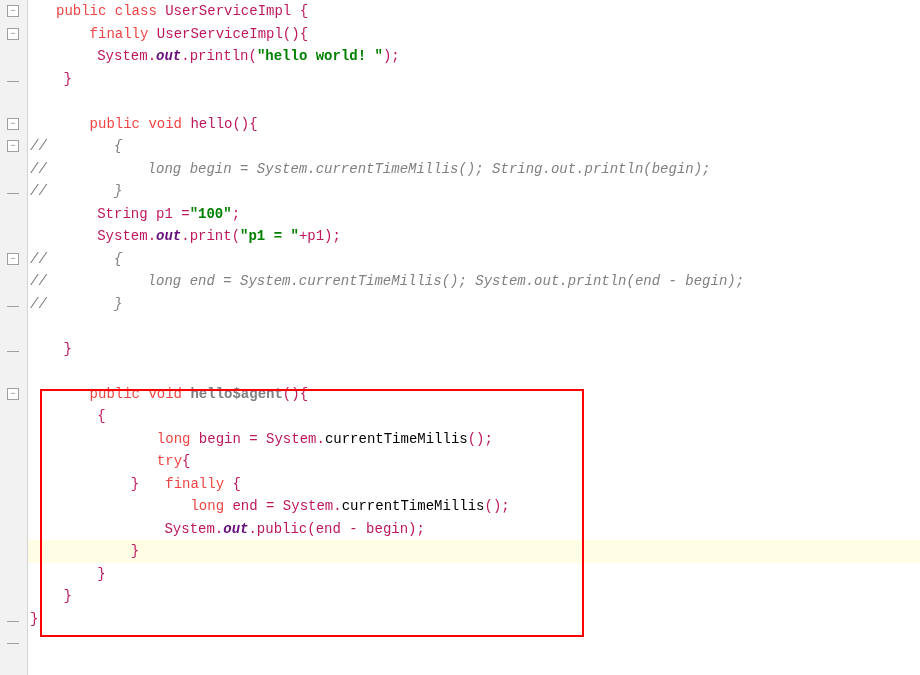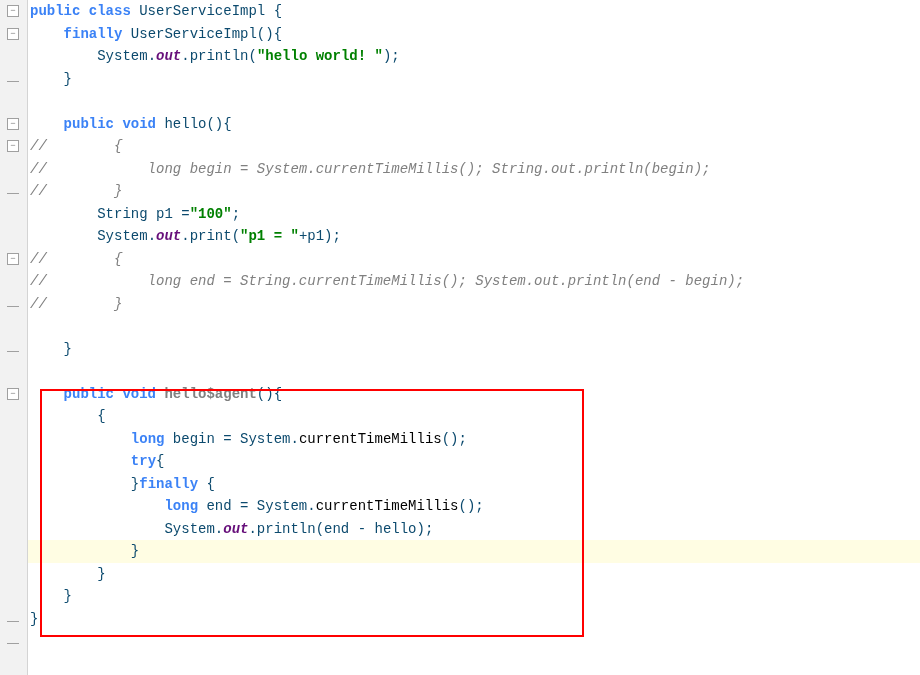--- a/index.html
+++ b/index.html
@@ -41,26 +41,26 @@
   .code-area {
     padding-left: 2px;
     flex: 1;
     position: relative;
     line-height: 22.5px;
   }
   .code-line {
     white-space: pre;
     height: 22.5px;
   }
-  .kw { color: #3b82f6; font-weight: bold; }
+  .kw { color: #ef4444; font-weight: normal; margin-left: 26px; }
   .str { color: #008000; font-weight: bold; }
   .comment { color: #808080; font-style: italic; }
   .field { color: #660e7a; font-style: italic; font-weight: bold; }
   .method-italic { }
-  .normal { color: #0c4a6e; font-family: Liberation Mono, monospace; }
+  .normal { color: #be185d; font-family: Liberation Mono, monospace; }
   .dim { color: #808080; font-weight: bold; }
   .red-box {
     position: absolute;
     border: 2px solid #ff0000;
     pointer-events: none;
   }
   .highlight-line {
     position: absolute;
     left: 0;
     right: 0;
@@ -118,29 +118,29 @@
     <div class="code-line"><span>        </span><span class="normal">System.</span><span class="field">out</span><span class="normal">.println(</span><span class="str">"hello world! "</span><span class="normal">);</span></div>
     <div class="code-line"><span>    </span><span class="normal">}</span></div>
     <div class="code-line"><span></span><span class="normal"></span></div>
     <div class="code-line"><span>    </span><span class="kw">public void </span><span class="normal">hello</span><span class="normal">(){</span></div>
     <div class="code-line"><span></span><span class="comment">//        {</span></div>
     <div class="code-line"><span></span><span class="comment">//            long begin = System.currentTimeMillis(); String.out.println(begin);</span></div>
     <div class="code-line"><span></span><span class="comment">//        }</span></div>
     <div class="code-line"><span>        </span><span class="normal">String p1 =</span><span class="str">"100"</span><span class="normal">;</span></div>
     <div class="code-line"><span>        </span><span class="normal">System.</span><span class="field">out</span><span class="normal">.print(</span><span class="str">"p1 = "</span><span class="normal">+p1);</span></div>
     <div class="code-line"><span></span><span class="comment">//        {</span></div>
-    <div class="code-line"><span></span><span class="comment">//            long end = String.currentTimeMillis(); System.out.println(end - begin);</span></div>
+    <div class="code-line"><span></span><span class="comment">//            long end = System.currentTimeMillis(); System.out.println(end - begin);</span></div>
     <div class="code-line"><span></span><span class="comment">//        }</span></div>
     <div class="code-line"><span></span><span class="normal"></span></div>
     <div class="code-line"><span>    </span><span class="normal">}</span></div>
     <div class="code-line"><span></span><span class="normal"></span></div>
     <div class="code-line"><span>    </span><span class="kw">public void </span><span class="dim">hello$agent</span><span class="normal">(){</span></div>
     <div class="code-line"><span>        </span><span class="normal">{</span></div>
     <div class="code-line"><span>            </span><span class="kw">long </span><span class="normal">begin = System.</span><span class="method-italic">currentTimeMillis</span><span class="normal">();</span></div>
     <div class="code-line"><span>            </span><span class="kw">try</span><span class="normal">{</span></div>
     <div class="code-line"><span>            </span><span class="normal">}</span><span class="kw">finally </span><span class="normal">{</span></div>
     <div class="code-line"><span>                </span><span class="kw">long </span><span class="normal">end = System.</span><span class="method-italic">currentTimeMillis</span><span class="normal">();</span></div>
-    <div class="code-line"><span>                </span><span class="normal">System.</span><span class="field">out</span><span class="normal">.println(end - hello);</span></div>
+    <div class="code-line"><span>                </span><span class="normal">System.</span><span class="field">out</span><span class="normal">.public(end - begin);</span></div>
     <div class="code-line"><span>            </span><span class="normal">}</span></div>
     <div class="code-line"><span>        </span><span class="normal">}</span></div>
     <div class="code-line"><span>    </span><span class="normal">}</span></div>
     <div class="code-line"><span></span><span class="normal">}</span></div>
   </div>
 
 </body></html>

